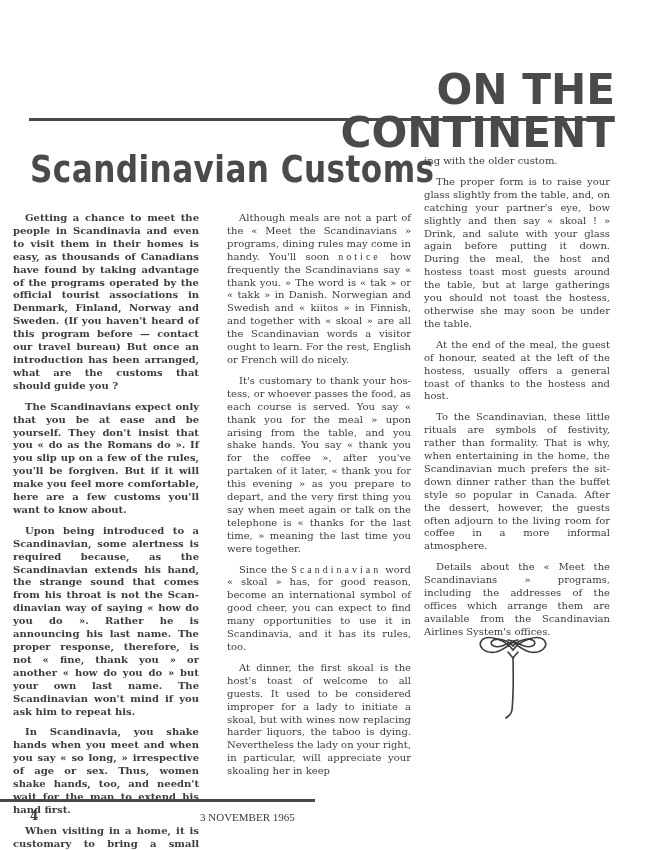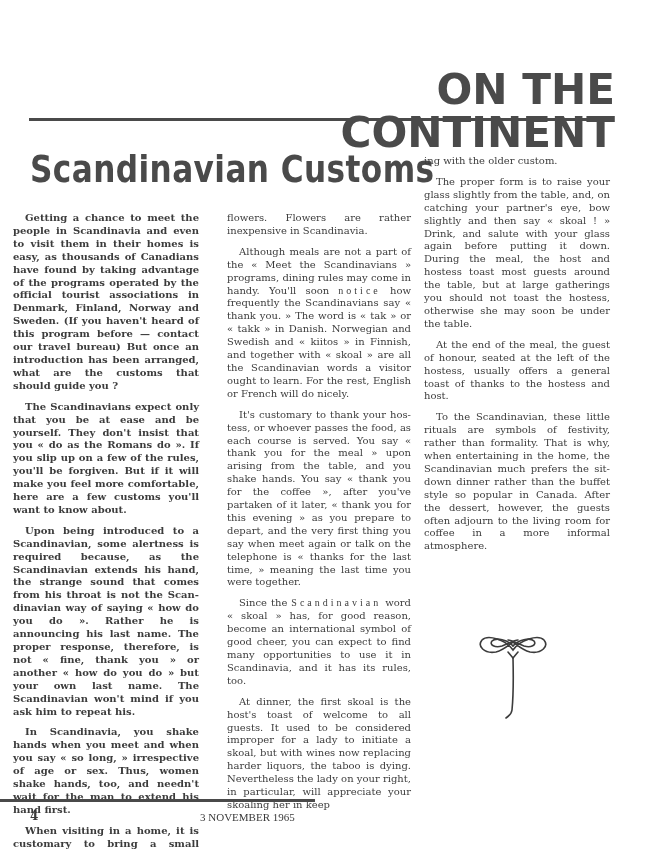--- a/index.html
+++ b/index.html
@@ -114,32 +114,32 @@
 
 <div class="col col1">
   <p>Getting a chance to meet the people in Scandinavia and even to visit them in their homes is easy, as thousands of Canadians have found by taking advantage of the programs operated by the official tourist associations in Denmark, Finland, Norway and Swe­den. (If you haven't heard of this program before — contact our travel bureau) But once an introduction has been arranged, what are the customs that should guide you ?</p>
   <p>The Scandinavians expect only that you be at ease and be yourself. They don't insist that you « do as the Romans do ». If you slip up on a few of the rules, you'll be forgiven. But if it will make you feel more com­fortable, here are a few customs you'll want to know about.</p>
   <p>Upon being introduced to a Scan­dinavian, some alertness is required because, as the Scandinavian extends his hand, the strange sound that comes from his throat is not the Scan­dinavian way of saying « how do you do ». Rather he is announcing his last name. The proper response, there­fore, is not « fine, thank you » or another « how do you do » but your own last name. The Scandinavian won't mind if you ask him to repeat his.</p>
   <p>In Scandinavia, you shake hands when you meet and when you say « so long, » irrespective of age or sex. Thus, women shake hands, too, and needn't wait for the man to extend his hand first.</p>
   <p>When visiting in a home, it is cus­tomary to bring a small bouquet of</p>
 </div>
 
 <div class="col col2">
-  <p class="cont">flowers. Flowers are rather inexpen­sive in Scandinavia.</p>
   <p><span>Although meals are not a part of the « Meet the Scandinavians » prog­rams, dining rules may come in handy. You'll soon </span><span class="spaced">notice</span><span> how frequently the Scandinavians say « thank you. » The word is « tak » or « takk » in Danish. Norwegian and Swedish and « kiitos » in Finnish, and together with « skoal » are all the Scandinavian words a visitor ought to learn. For the rest, English or French will do nicely.</span></p>
   <p>It's customary to thank your hos­tess, or whoever passes the food, as each course is served. You say « thank you for the meal » upon arising from the table, and you shake hands. You say « thank you for the coffee », after you've partaken of it later, « thank you for this evening » as you prepare to depart, and the very first thing you say when meet again or talk on the telephone is « thanks for the last time, » meaning the last time you were together.</p>
   <p><span>Since the </span><span class="spaced">Scandinavian</span><span> word « skoal » has, for good reason, become an international symbol of good cheer, you can expect to find many opportunities to use it in Scan­dinavia, and it has its rules, too.</span></p>
   <p>At dinner, the first skoal is the host's toast of welcome to all guests. It used to be considered improper for a lady to initiate a skoal, but with wines now replacing harder liquors, the taboo is dying. Nevertheless the lady on your right, in particular, will appreciate your skoaling her in keep­</p>
 </div>
 
 <div class="col col3">
   <p class="cont">ing with the older custom.</p>
   <p>The proper form is to raise your glass slightly from the table, and, on catching your partner's eye, bow slightly and then say « skoal ! » Drink, and salute with your glass again before putting it down. During the meal, the host and hostess toast most guests around the table, but at large gatherings you should not toast the hostess, otherwise she may soon be under the table.</p>
   <p>At the end of the meal, the guest of honour, seated at the left of the hostess, usually offers a general toast of thanks to the hostess and host.</p>
   <p>To the Scandinavian, these little rituals are symbols of festivity, rather than formality. That is why, when entertaining in the home, the Scandinavian much prefers the sit­down dinner rather than the buffet style so popular in Canada. After the dessert, however, the guests often adjourn to the living room for coffee in a more informal atmosphere.</p>
+  <p>Details about the « Meet the Scan­dinavians » programs, including the addresses of the offices which ar­range them are available from the Scandinavian Airlines System's of­fices.</p>
 </div>
 
 <svg class="ornament" viewBox="0 0 70 95">
   <g fill="none" stroke="#3c3c3c" stroke-width="1.6" stroke-linecap="round">
     <path d="M35 22 C28 12, 10 6, 4 12 C-1 18, 6 26, 18 24 C26 22, 32 16, 35 14 C38 16, 44 22, 52 24 C64 26, 71 18, 66 12 C60 6, 42 12, 35 22 Z"></path>
     <path d="M35 18 C30 12, 18 9, 14 13 C11 17, 17 20, 24 18 C30 16, 36 12, 40 12"></path>
     <path d="M35 18 C40 12, 52 9, 56 13 C59 17, 53 20, 46 18 C40 16, 34 12, 30 12"></path>
     <path d="M30 24 L35 30 L40 24"></path>
     <path d="M35 30 C35.5 50, 35 72, 34 82 C33.5 86, 31 88, 28 90"></path>
   </g>

